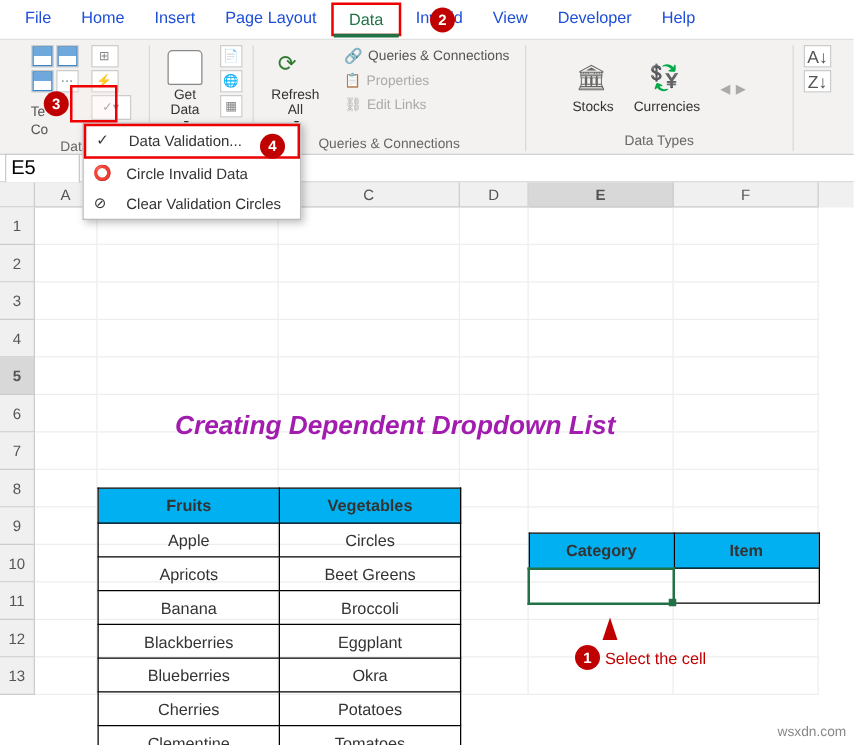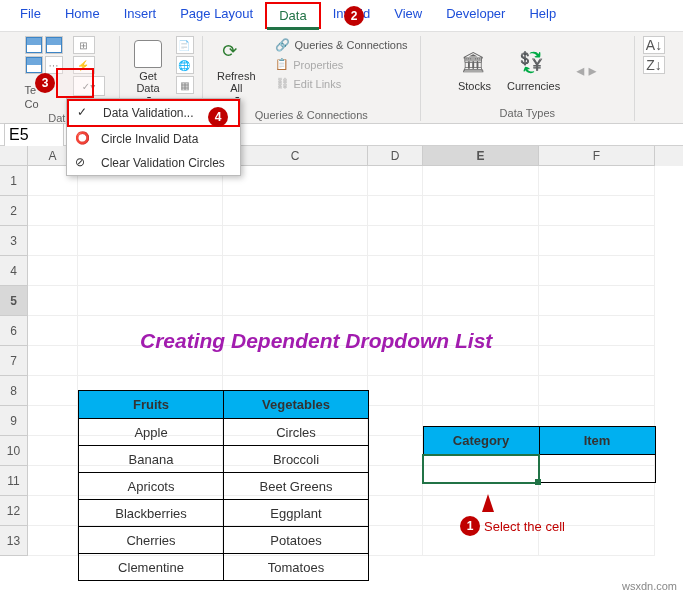--- a/index.html
+++ b/index.html
@@ -362,30 +362,34 @@
       <th>Fruits</th>
       <th>Vegetables</th>
     </tr>
       </thead>
     <tbody id="t1body">
         <tr>
           <td>Apple</td>
           <td>Circles</td>
         </tr>
         <tr>
+          <td>Apricots</td>
+          <td>Beet Greens</td>
+        </tr>
+        <tr>
           <td>Banana</td>
           <td>Broccoli</td>
         </tr>
         <tr>
-          <td>Apricots</td>
-          <td>Beet Greens</td>
-        </tr>
-        <tr>
           <td>Blackberries</td>
           <td>Eggplant</td>
+        </tr>
+        <tr>
+          <td>Blueberries</td>
+          <td>Okra</td>
         </tr>
         <tr>
           <td>Cherries</td>
           <td>Potatoes</td>
         </tr>
         <tr>
           <td>Clementine</td>
           <td>Tomatoes</td>
         </tr>
       </tbody>

